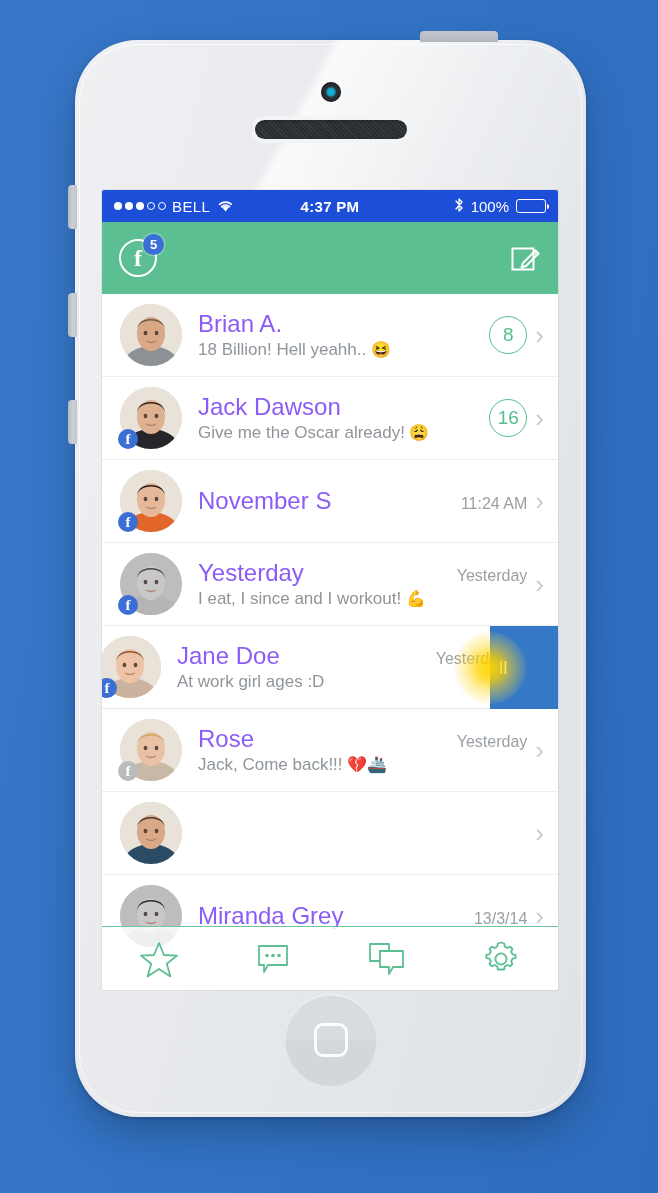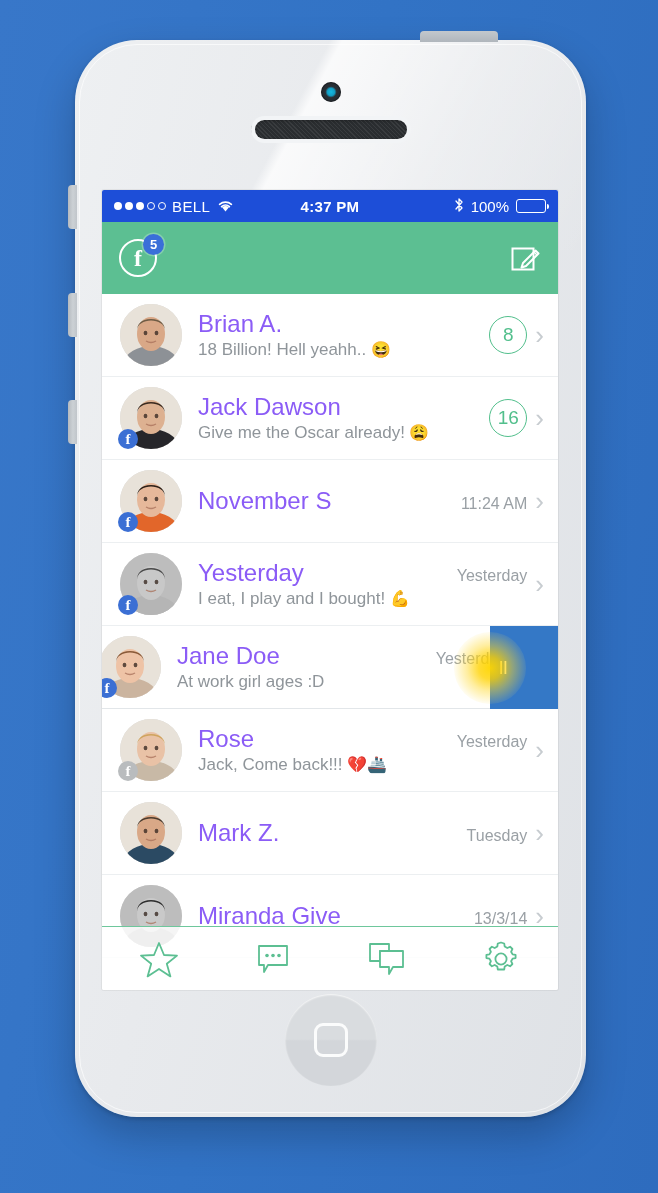--- a/index.html
+++ b/index.html
@@ -492,21 +492,21 @@
                 <path d="M26 37 Q31 40 36 37" stroke="#a8705a" stroke-width="1.4" fill="none" opacity="0.75"></path>
               </svg>
             </div>
             <div class="fb-mini-badge">f</div>
           </div>
           <div class="row-texts">
             <div class="row-top">
               <span class="chat-name">Yesterday</span>
               <span class="chat-time">Yesterday</span>
             </div>
-            <div class="chat-preview"><span>I eat, I play and I bought!</span> <span class="emoji">💪</span></div>
+            <div class="chat-preview"><span>I eat, I since and I workout!</span> <span class="emoji">💪</span></div>
           </div>
           <div class="row-right">
             <div class="chevron">›</div>
           </div>
         </div>
         <div class="chat-row swiped">
           <div class="avatar-wrap">
             <div class="avatar">
               <svg class="face" viewBox="0 0 62 62" preserveAspectRatio="xMidYMid slice">
                 <rect width="62" height="62" fill="#e8e2d9"></rect>
@@ -568,24 +568,20 @@
                 <path d="M0 62 C6 48 18 42 31 42 C44 42 56 48 62 62 Z" fill="#2b4a63"></path>
                 <ellipse cx="31" cy="30" rx="14" ry="17" fill="#d9a887"></ellipse>
                 <path d="M17 27 C17 13 45 13 45 27 C45 20 41 15 31 15 C21 15 17 20 17 27 Z" fill="#4a3b2e"></path>
                 <ellipse cx="25.5" cy="29" rx="1.9" ry="2.2" fill="#3b2c24" opacity="0.8"></ellipse>
                 <ellipse cx="36.5" cy="29" rx="1.9" ry="2.2" fill="#3b2c24" opacity="0.8"></ellipse>
                 <path d="M26 37 Q31 40 36 37" stroke="#a8705a" stroke-width="1.4" fill="none" opacity="0.75"></path>
               </svg>
             </div>
           </div>
           <div class="row-texts">
-            <div class="row-top">
-              <span class="chat-name">Mark Z.</span>
-              <span class="chat-time">Tuesday</span>
-            </div>
           </div>
           <div class="row-right">
             <div class="chevron">›</div>
           </div>
         </div>
         <div class="chat-row">
           <div class="avatar-wrap">
             <div class="avatar">
               <svg class="face" viewBox="0 0 62 62" preserveAspectRatio="xMidYMid slice">
                 <rect width="62" height="62" fill="#bdbdbd"></rect>
@@ -594,21 +590,21 @@
                 <ellipse cx="31" cy="30" rx="14" ry="17" fill="#c9c9c9"></ellipse>
                 <path d="M17 27 C17 13 45 13 45 27 C45 20 41 15 31 15 C21 15 17 20 17 27 Z" fill="#2e2e2e"></path>
                 <ellipse cx="25.5" cy="29" rx="1.9" ry="2.2" fill="#3b2c24" opacity="0.8"></ellipse>
                 <ellipse cx="36.5" cy="29" rx="1.9" ry="2.2" fill="#3b2c24" opacity="0.8"></ellipse>
                 <path d="M26 37 Q31 40 36 37" stroke="#a8705a" stroke-width="1.4" fill="none" opacity="0.75"></path>
               </svg>
             </div>
           </div>
           <div class="row-texts">
             <div class="row-top">
-              <span class="chat-name">Miranda Give</span>
+              <span class="chat-name">Miranda Grey</span>
               <span class="chat-time">13/3/14</span>
             </div>
           </div>
           <div class="row-right">
             <div class="chevron">›</div>
           </div>
         </div>
       </div>
 
     <div id="swipe-action-panel" style="top: 436px;">ll</div>

